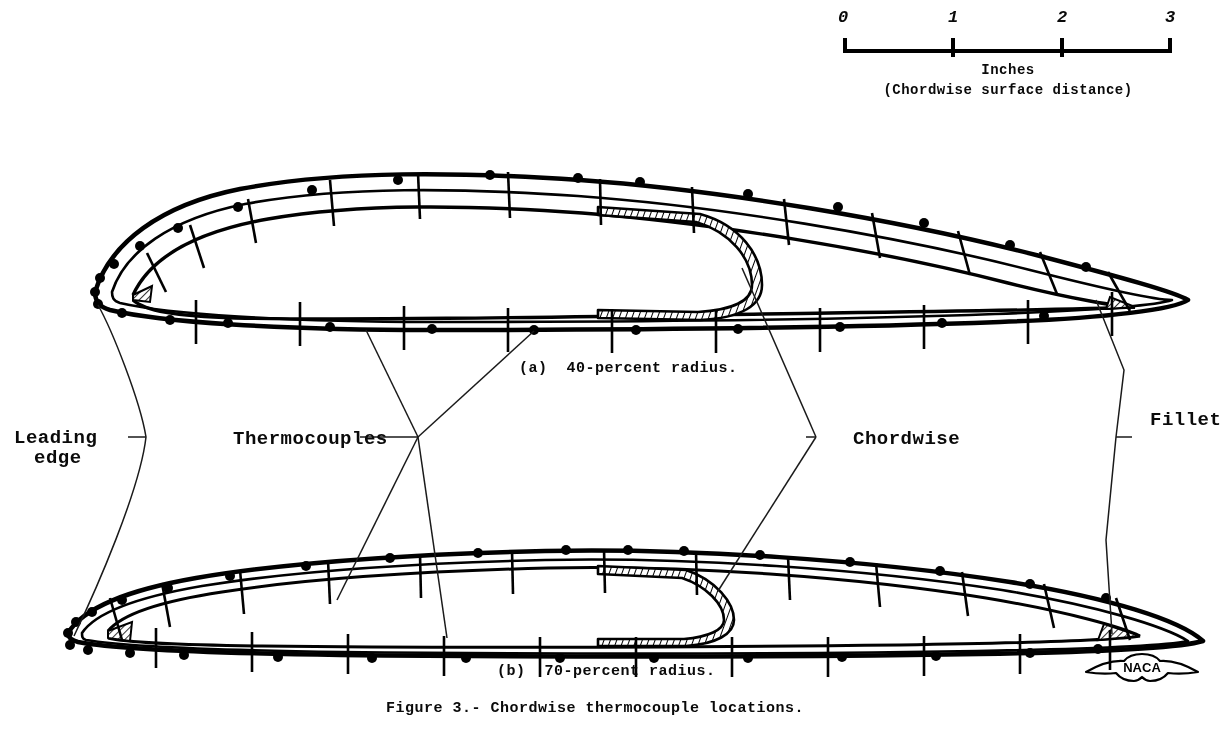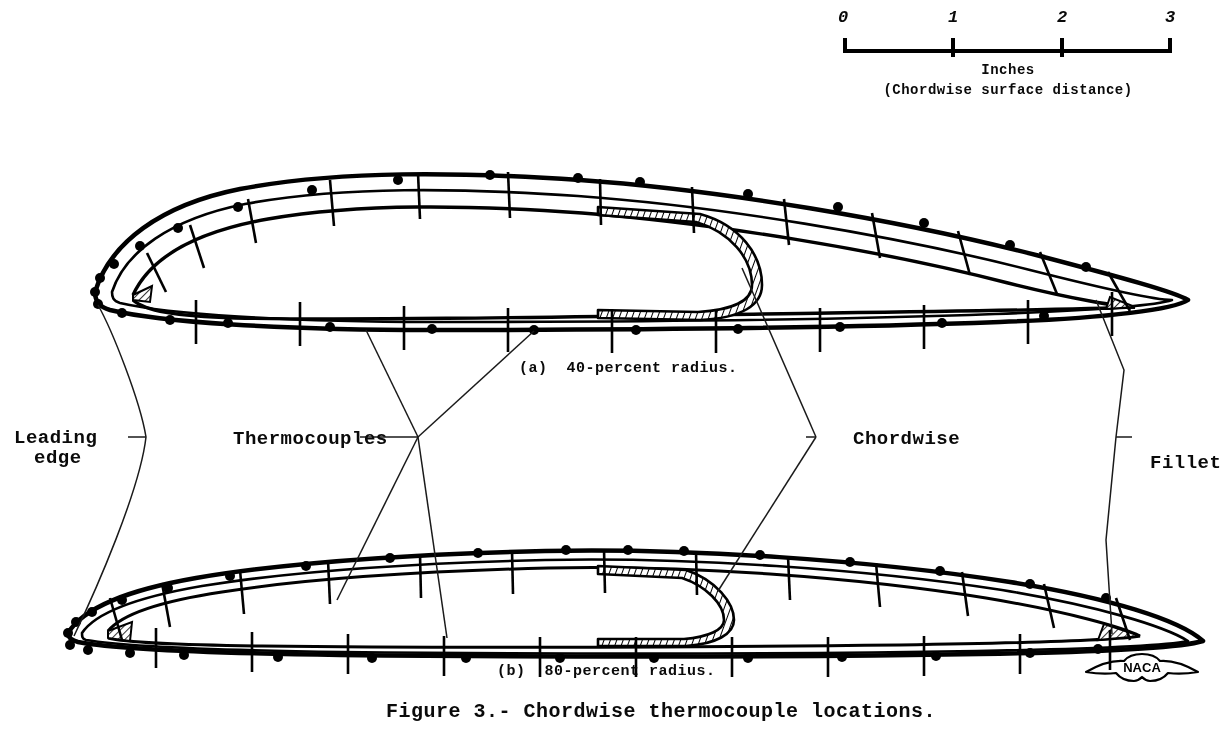--- a/index.html
+++ b/index.html
@@ -42,21 +42,21 @@
   .lbl-scale-title {
     font-size: 14px;
   }
   .lbl-callout {
     font-size: 19px;
   }
   .lbl-caption {
     font-size: 15px;
   }
   .lbl-figcaption {
-    font-size: 20px;
+    font-size: 15px;
   }
   .lbl-center {
     text-align: center;
   }
 </style>
 </head>
 <body>
 
 <div id="figure-root">
 
@@ -361,21 +361,21 @@
   <div class="lbl lbl-scale-title lbl-center" style="left:845px; top:62px; width:326px;">Inches</div>
   <div class="lbl lbl-scale-title lbl-center" style="left:820px; top:82px; width:376px;">(Chordwise surface distance)</div>
 
   <div class="lbl lbl-callout" style="left:14px; top:427px;">Leading</div>
   <div class="lbl lbl-callout" style="left:34px; top:447px;text-align:center;">edge</div>
 
   <div class="lbl lbl-callout" style="left:233px; top:428px;">Thermocouples</div>
 
   <div class="lbl lbl-callout" style="left:853px; top:428px;">Chordwise</div>
 
-  <div class="lbl lbl-callout" style="left:1150px; top:452px;">Fillet</div>
+  <div class="lbl lbl-callout" style="left:1150px; top:409px;">Fillet</div>
 
   <div class="lbl lbl-caption" style="left:519px; top:360px;">(a)  40-percent radius.</div>
 
-  <div class="lbl lbl-caption" style="left:497px; top:663px;">(b)  80-percent radius.</div>
+  <div class="lbl lbl-caption" style="left:497px; top:663px;">(b)  70-percent radius.</div>
 
   <div class="lbl lbl-figcaption" style="left:386px; top:700px;">Figure 3.- Chordwise thermocouple locations.</div>
 
 </div>
 
 </body></html>

